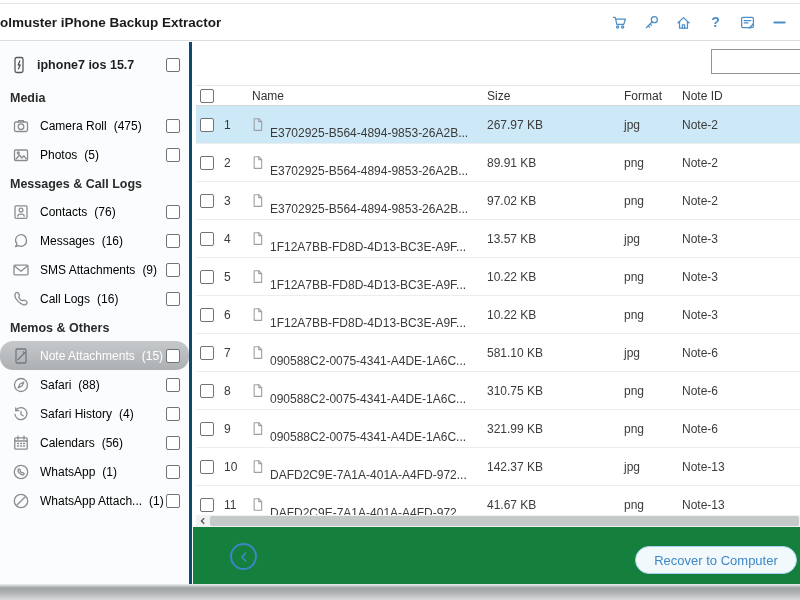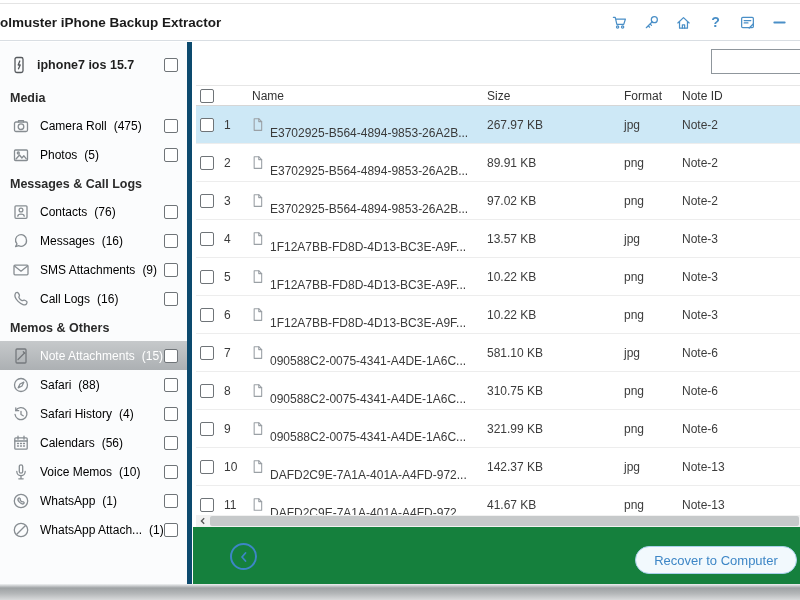--- a/index.html
+++ b/index.html
@@ -15,29 +15,29 @@
   .title { font-weight:bold; font-size:13.5px; color:#1b1b1b; white-space:nowrap; }
   .toolbar { margin-left:auto; display:flex; align-items:center; gap:14px; margin-right:12px; color:#4a8fc7; }
   .tbi { width:18px; height:18px; display:inline-flex; align-items:center; justify-content:center; cursor:pointer; }
   .tbi svg { width:17px; height:17px; }
   
   .searchbox { position:absolute; top:49px; left:711px; width:112px; height:25px;
     border:1px solid #8f969c; background:#fff; }
   .searchbox input { width:100%; height:100%; border:none; outline:none; font:inherit; padding:0 6px; background:transparent; }
   
   .sidebar { position:absolute; top:42px; left:0; width:192px; bottom:16px;
-    background:#fbfcfd; border-right:5px solid #0c4a6e; padding-top:5px; overflow:hidden; }
+    background:#fbfcfd; border-right:3px solid #0c4a6e; padding-top:5px; overflow:hidden; }
   .device-row { height:36px; display:flex; align-items:center; padding-left:10px; position:relative; }
   .device-row .ic-wrap { color:#55595d; }
   .device-label { font-weight:bold; font-size:12.5px; color:#1f1f1f; margin-left:9px; }
   .section-header { height:28px; line-height:30px; padding-left:10px; font-weight:bold; font-size:12.5px; color:#2b2b2b; }
   .side-item { height:29px; display:flex; align-items:center; padding-left:12px; position:relative; color:#000000; cursor:pointer; }
   .side-item .lbl { margin-left:10px; }
   .side-item .cnt { margin-left:7px; }
-  .side-item.selected { background:linear-gradient(#c6c9cb,#acb0b3); color:#fff; }
+  .side-item.selected { background:linear-gradient(#c6c9cb,#acb0b3); color:#fff;border-radius:13px; }
   .side-item.selected .ic-wrap { color:#75797d; }
   .ic-wrap { width:18px; height:18px; display:inline-flex; color:#878d92; flex:none; }
   .ic-wrap svg { width:18px; height:18px; }
   .cb { width:14px; height:14px; border:1.5px solid #6f7478; border-radius:2px; background:#fff;
     position:absolute; right:9px; top:50%; transform:translateY(-50%); cursor:pointer; }
   
   .thead { position:absolute; left:196px; right:0; top:85px; height:21px; background:#fff;
     border-top:1px solid #e6e6e6; border-bottom:1px solid #d6d6d6;
     display:grid; grid-template-columns:26px 260px 136px 54px 1fr; align-items:center; color:#333; }
   .thead .cbcell { padding-left:4px; position:relative; height:100%; }
@@ -254,32 +254,20 @@
             <path d="M5.5 9.5h1M8.5 9.5h1M11.5 9.5h1M5.5 12h1M8.5 12h1M11.5 12h1"></path>
           </svg>
         </span>
         <span class="lbl">Calendars</span>
         <span class="cnt">(56)</span>
         <span class="cb"></span>
       </div>
       <div class="side-item">
         <span class="ic-wrap">
           <svg viewBox="0 0 18 18" fill="none" stroke="currentColor" stroke-width="1.3" stroke-linecap="round" stroke-linejoin="round">
-            <rect x="7.3" y="1.8" width="3.4" height="8.4" rx="1.7"></rect>
-            <path d="M4.8 8.5a4.2 4.2 0 0 0 8.4 0"></path>
-            <path d="M9 12.7v2.6M6.8 15.8h4.4"></path>
-          </svg>
-        </span>
-        <span class="lbl">Voice Memos</span>
-        <span class="cnt">(10)</span>
-        <span class="cb"></span>
-      </div>
-      <div class="side-item">
-        <span class="ic-wrap">
-          <svg viewBox="0 0 18 18" fill="none" stroke="currentColor" stroke-width="1.3" stroke-linecap="round" stroke-linejoin="round">
             <circle cx="9" cy="9" r="6.7"></circle>
             <path d="M6.5 6.2c.8-.8 1.4 0 1.8.6.3.5-.3.9-.1 1.3.3.7 1 1.4 1.7 1.7.4.2.8-.4 1.3-.1.6.4 1.4 1 .6 1.8-1 1-3.2-.2-4.4-1.4-1.2-1.2-1.9-2.9-.9-3.9z"></path>
           </svg>
         </span>
         <span class="lbl">WhatsApp</span>
         <span class="cnt">(1)</span>
         <span class="cb"></span>
       </div>
       <div class="side-item">
         <span class="ic-wrap">

